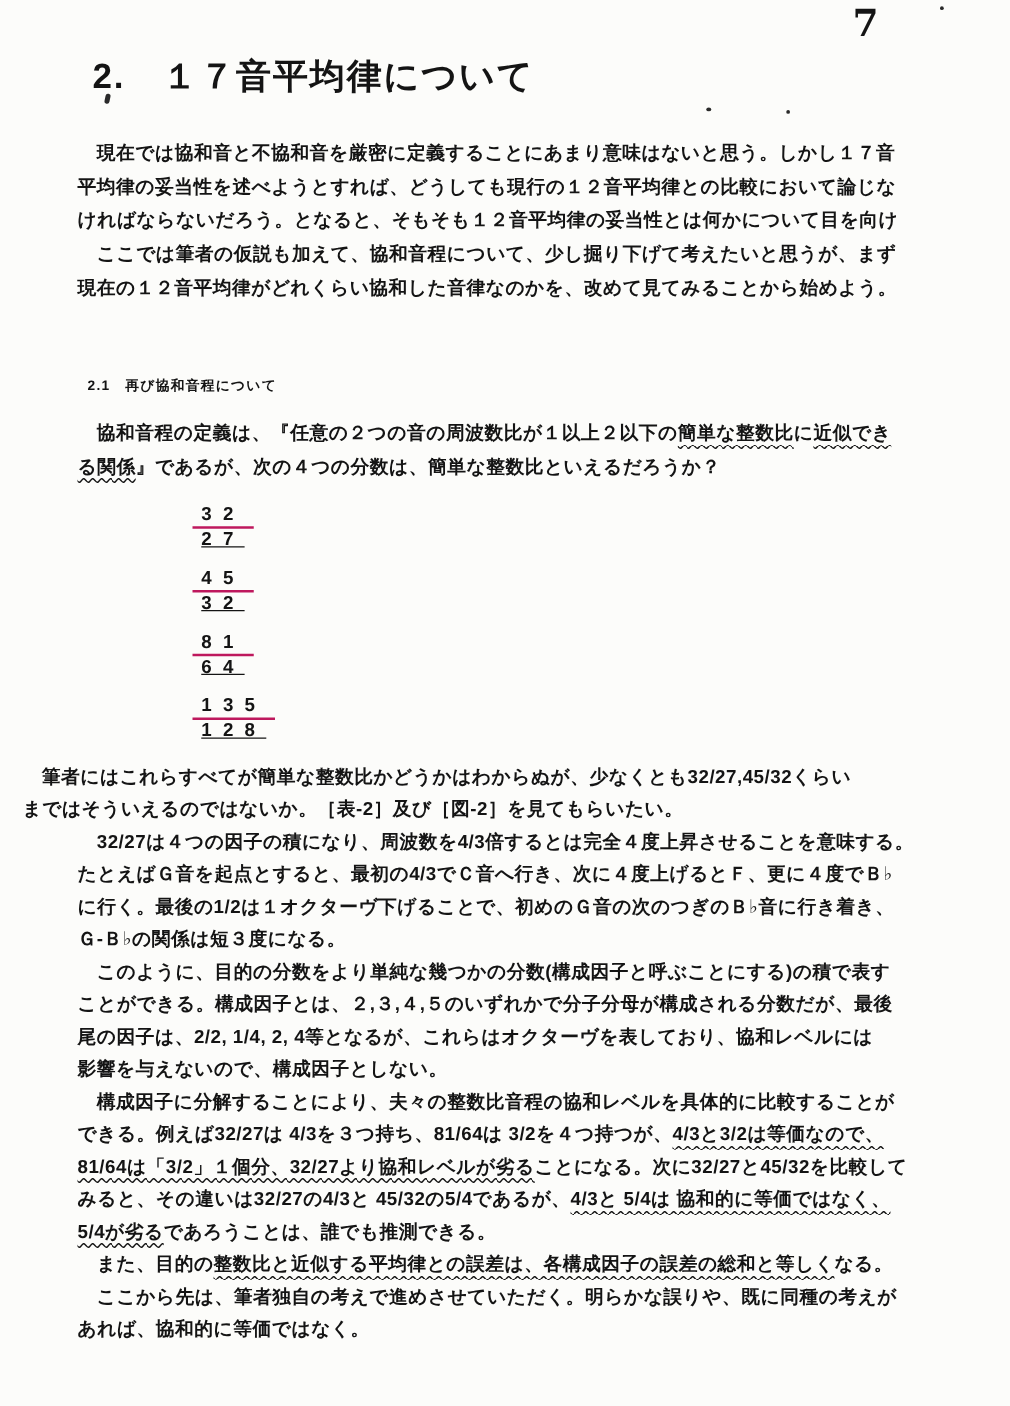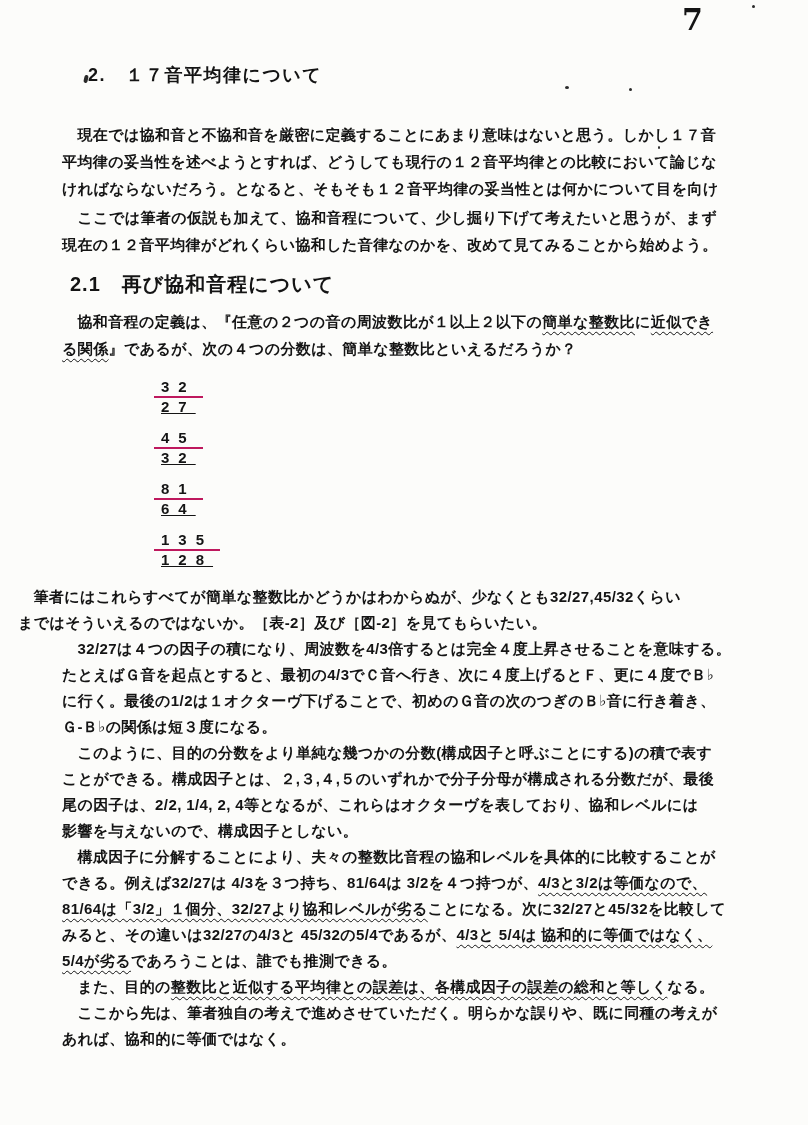--- a/index.html
+++ b/index.html
@@ -12,35 +12,35 @@
     font-weight:700;
     overflow:hidden;
     box-sizing:border-box;
   }
   .page-number{
     position:absolute;left:682px;top:2px;
     font-family:"DejaVu Serif","Liberation Serif",serif;
     font-size:30px;font-weight:700;
   }
   .title{
-    margin:14px;padding:46px 0 0 74px;
-    font-size:18px;line-height:30px;letter-spacing:1.5px;
+    margin:0;padding:46px 0 0 74px;
+    font-size:28px;line-height:30px;letter-spacing:1.5px;
   }
   .sec-heading{
-    margin:16px 0 0 70px;
-    font-size:20px;line-height:20px;letter-spacing:1px;
+    margin:55px 0 0 70px;
+    font-size:11px;line-height:20px;letter-spacing:1px;
   }
   .para{
     margin-left:62px;margin-right:30px;
     font-size:15px;line-height:27px;
     letter-spacing:.4px;
     white-space:nowrap;
   }
   .lower{line-height:26px;}
-  .p-intro1{margin-top:33px;font-family:Liberation Mono, monospace;}
+  .p-intro1{margin-top:33px;}
   .p-intro2{margin-top:0;}
   .p-def{margin-top:14px;}
   .p-obs{margin-top:14px;margin-left:18px;}
   .u{
     text-decoration:underline;
     text-decoration-style:wavy;
     text-decoration-thickness:1px;
     text-underline-offset:4px;
   }
   .fractions{margin:18px 0 0 154px;}

